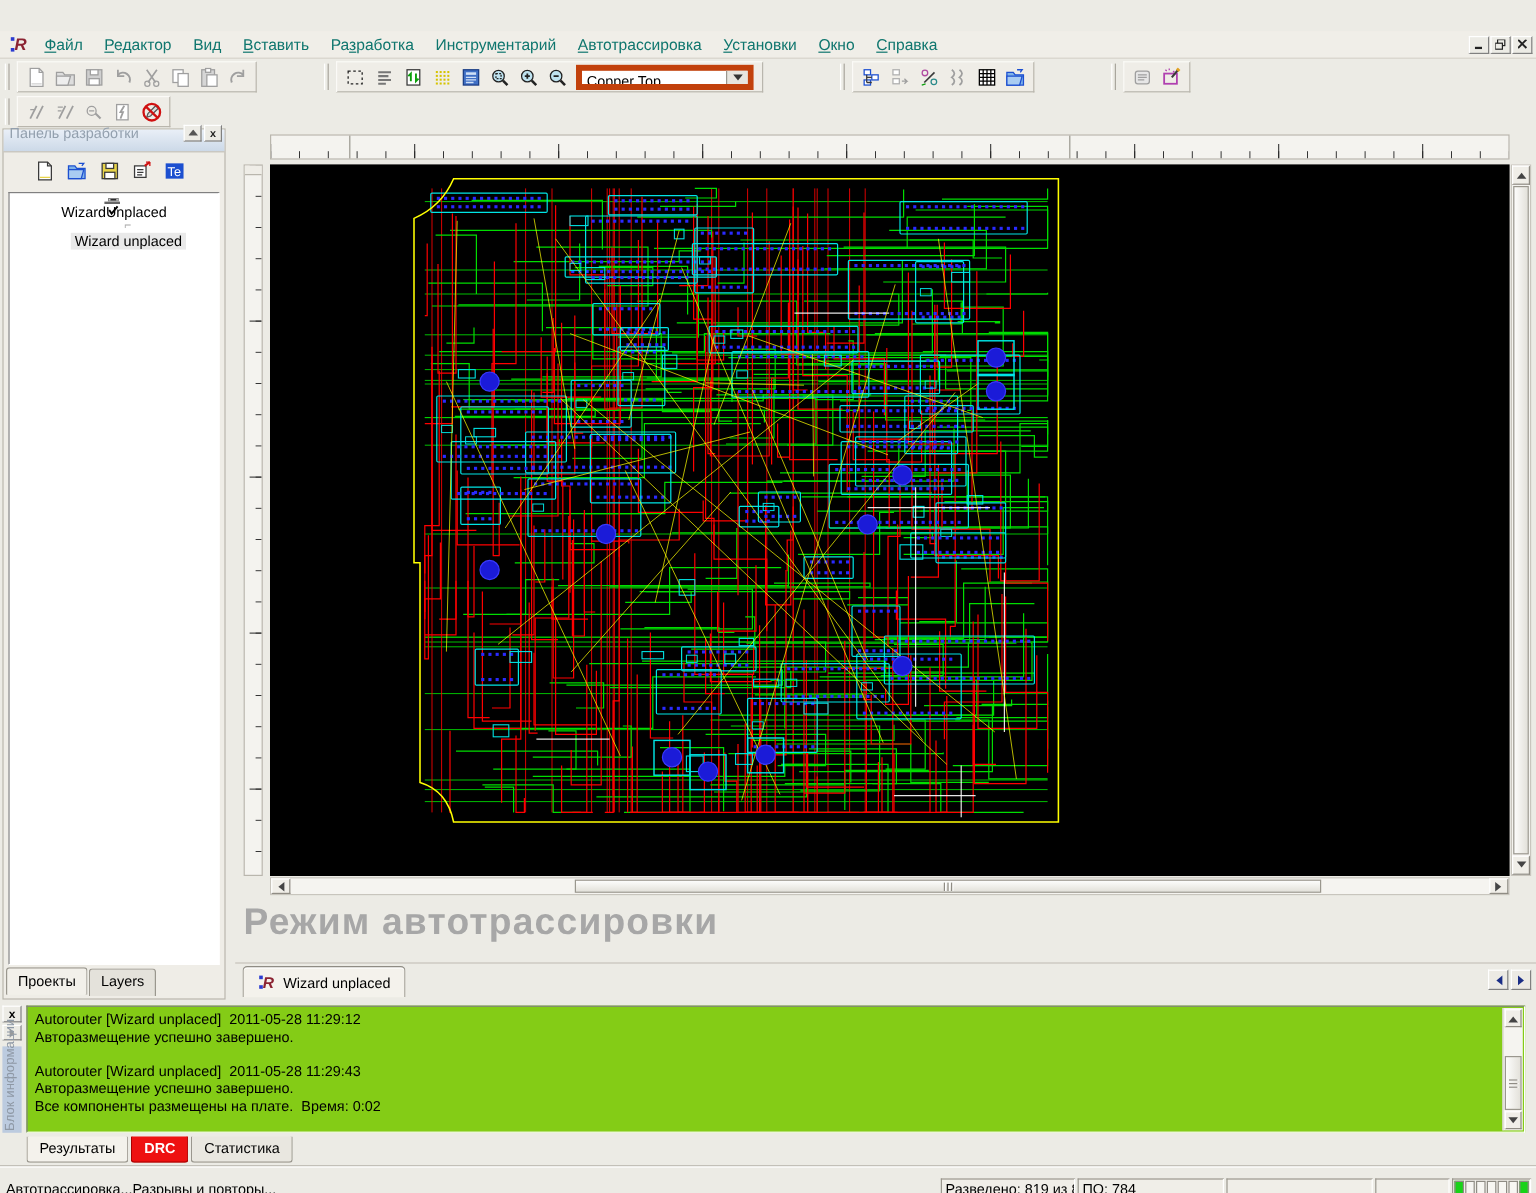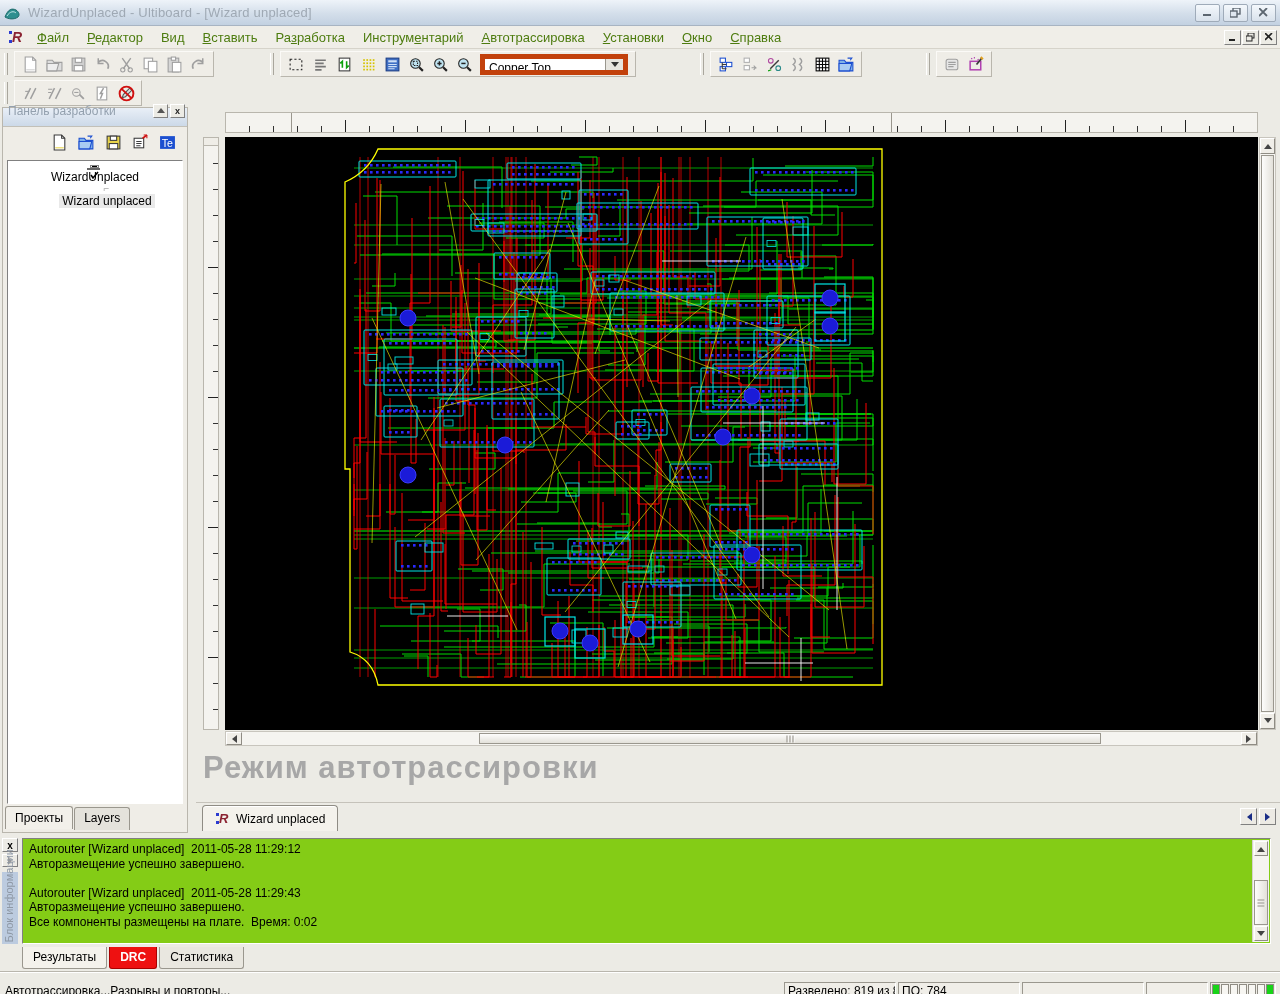--- a/index.html
+++ b/index.html
@@ -12,21 +12,21 @@
     border-bottom:1px solid #a8b4c2; display:flex; align-items:center; padding:0 4px; }
   .titlebar .title { color:#9fa9b4; font-size:13px; margin-left:6px; letter-spacing:.2px; }
   .win-btns { margin-left:auto; display:flex; gap:3px; }
   .win-btn { width:25px; height:18px; background:linear-gradient(180deg,#f4f8fc,#d9e2ec);
     border:1px solid #9fabb9; border-radius:2px; display:flex; align-items:center; justify-content:center; }
   .win-btn svg { display:block; }
 
   
   .menubar { position:absolute; left:0; top:26px; width:1280px; height:23px; background:#f0eee8;
     border-bottom:1px solid #d6d3ca; display:flex; align-items:center; padding-left:4px; }
-  .menu-item { font-size:13px; color:#4d7c0f; padding:19px 9px; cursor:default;text-align:right; }
+  .menu-item { font-size:13px; color:#0f766e; padding:19px 9px; cursor:default;text-align:right; }
   .menu-item u { text-decoration:underline; }
   .mdi-btns { margin-left:auto; display:flex; gap:1px; padding-right:3px; }
   .mdi-btn { width:17px; height:15px; background:#ecebe5; border:1px solid; border-color:#fff #808080 #808080 #fff;
     display:flex; align-items:center; justify-content:center; font-size:9px; color:#222; }
 
   
   .tbrow { position:absolute; left:0; width:1280px; display:flex; align-items:center; }
   .tb1 { top:49px; height:30px; }
   .tb2 { top:79px; height:28px; }
   .tbgroup { display:flex; align-items:center; height:26px; padding:0 3px; margin-left:4px;
@@ -42,21 +42,21 @@
   .layer-combo .drop i { width:0; height:0; border:4px solid transparent; border-top:5px solid #333; margin-top:4px; }
 
   
   .devpanel { position:absolute; left:2px; top:107px; width:186px; height:726px; background:#efede7;
     border:1px solid #b9b6ad; }
   .devpanel .hd { height:19px; background:linear-gradient(180deg,#e9eff7,#ccd9e8); display:flex; align-items:center;
     padding:0 2px 12px 5px; border-bottom:1px solid #c2c0b8; }
   .devpanel .hd .t { font-size:12px; color:#93a0ae; flex:1; white-space:nowrap; overflow:hidden; }
   .hd-btn { width:15px; height:14px; margin-left:2px; background:#ecebe5; border:1px solid; border-color:#fff #808080 #808080 #fff;
     display:flex; align-items:center; justify-content:center; font-size:9px; font-weight:bold; color:#222; }
-  .devpanel .ptools { height:30px; display:flex; align-items:center; justify-content:flex-end; padding-right:8px; gap:3px; }
+  .devpanel .ptools { height:30px; display:flex; align-items:center; justify-content:center; padding-right:8px; gap:3px; }
   .devpanel .tree { position:absolute; left:4px; right:4px; top:52px; bottom:28px; background:#fff;
     border:1px solid; border-color:#808080 #fff #fff #808080; padding:4px 2px; overflow:hidden; }
   .trow { display:flex; align-items:center; height:18px; font-size:12px; color:#000;flex-direction:column; }
   .expander { width:9px; height:9px; border:1px solid #848484; background:#fff; margin:0 4px 0 3px;
     display:flex; align-items:center; justify-content:center; }
   .expander i { width:5px; height:1px; background:#000; }
   .cbx { width:13px; height:13px; border:1px solid #666; background:#fff; margin-right:4px; position:relative; }
   .cbx svg { position:absolute; left:1px; top:1px; }
   .tchild { padding-left:24px; }
   .dotline { color:#aaa; font-size:10px; margin-right:1px; }
@@ -147,45 +147,20 @@
   .indicator { height:17px; border:1px solid; border-color:#9a978e #fff #fff #9a978e; background:#f0eee8;
     margin-right:4px; display:flex; align-items:stretch; padding:1px; gap:1px; }
   .indicator i { width:8px; border:1px solid #8f8c84; background:#f7f6f2; }
   .indicator i.on { background:#18d318; }
 </style>
 </head>
 <body>
 
 <div class="app">
 
-  <div class="titlebar">
-    <svg width="18" height="16">
-      <path d="M1 12 C4 4 8 3 12 5 C15 7 16 10 14 12 C10 15 4 14 1 12 Z" fill="#2e8f8f" stroke="#1d6a6a"></path>
-      <path d="M3 11 C6 6 10 6 12 8" stroke="#bfe6e6" fill="none"></path>
-    </svg>
-    <span class="title">WizardUnplaced - Ultiboard - [Wizard unplaced]</span>
-    <div class="win-btns">
-      <div class="win-btn">
-          <svg width="10" height="8">
-            <rect x="0" y="5" width="8" height="2" fill="#5c6670"></rect>
-          </svg>
-        </div>
-      <div class="win-btn">
-          <svg width="11" height="10">
-            <rect x="3" y="0" width="7" height="6" fill="none" stroke="#5c6670" stroke-width="1.4"></rect>
-            <rect x="0" y="3" width="7" height="6" fill="#dfe7f0" stroke="#5c6670" stroke-width="1.4"></rect>
-          </svg>
-        </div>
-      <div class="win-btn">
-          <svg width="10" height="9">
-            <path d="M0 0 L8 8 M8 0 L0 8" stroke="#5c6670" stroke-width="1.8"></path>
-          </svg>
-        </div>
-    </div>
-  </div>
 
   <div class="menubar">
     <svg width="16" height="16" style="margin:0 4px">
       <rect x="1" y="2" width="3" height="3" fill="#2b3bd0"></rect>
         <rect x="1" y="11" width="3" height="3" fill="#2b3bd0"></rect>
       <text x="4" y="13" font-size="14" font-weight="bold" font-style="italic" fill="#8b2332">R</text>
     </svg>
     <div id="menu-items" style="display:flex">
         <span class="menu-item"><u>Ф</u>айл</span>
         <span class="menu-item"><u>Р</u>едактор</span>

